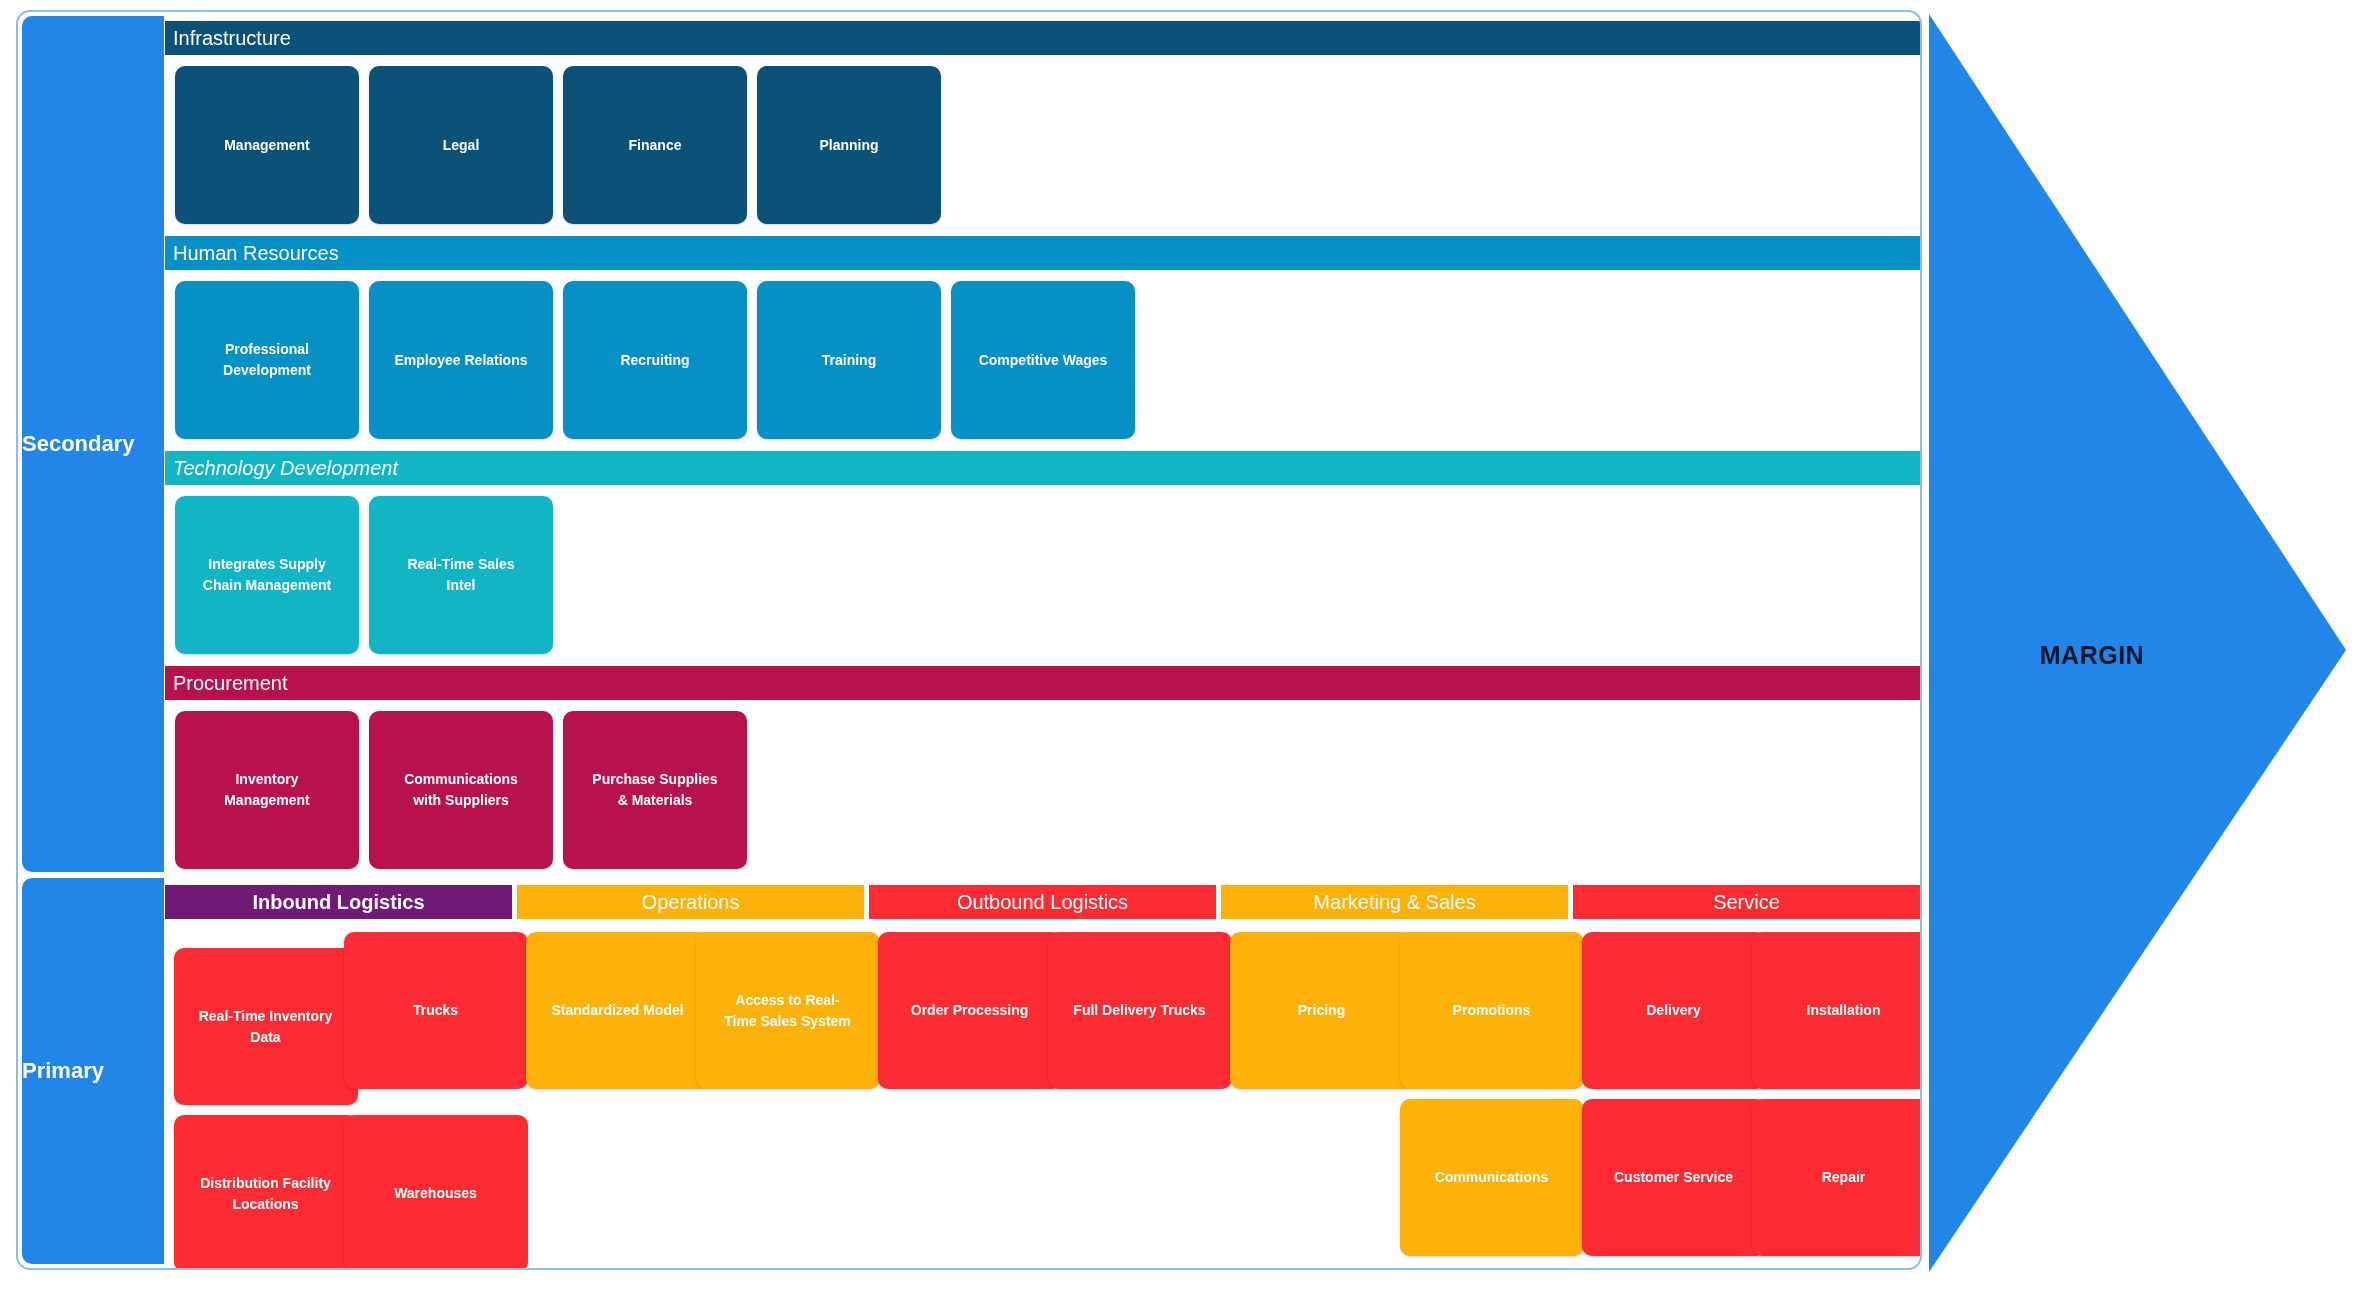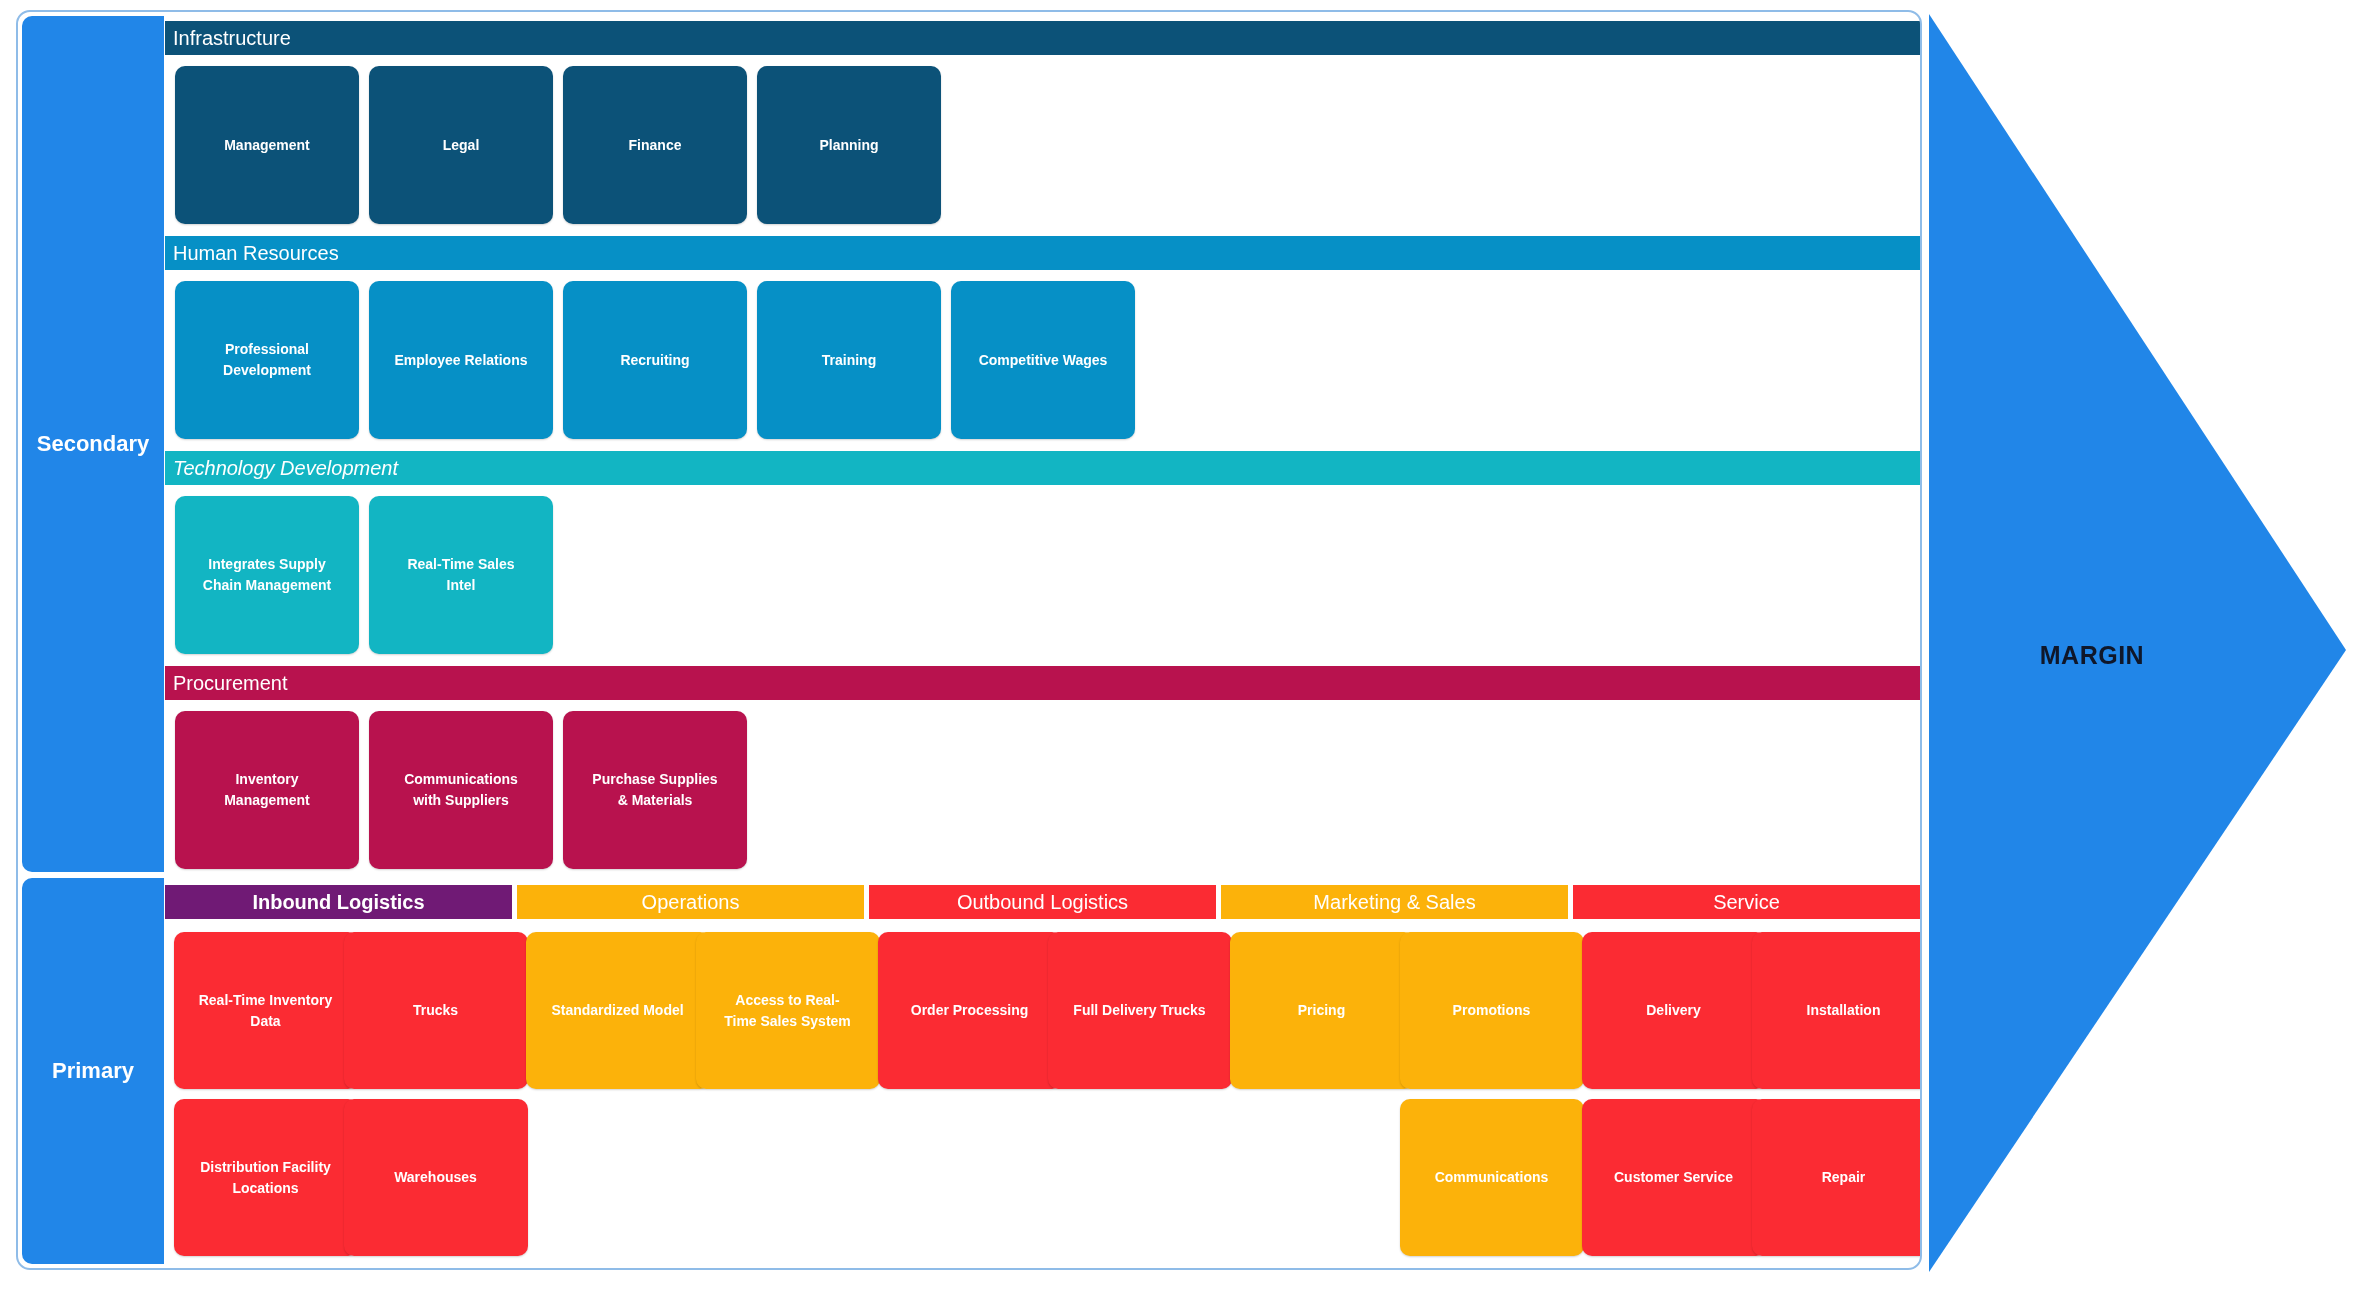--- a/index.html
+++ b/index.html
@@ -12,21 +12,21 @@
     position:absolute;left:16px;top:10px;width:1906px;height:1260px;
     border:2px solid #8FBCE8;border-radius:14px;background:#ffffff;overflow:hidden;
     box-sizing:border-box;
   }
   
   .sidebar{
     position:absolute;left:4px;top:4px;bottom:4px;width:142px;
     display:flex;flex-direction:column;
   }
   .side-block{
-    display:flex;align-items:center;justify-content:center;
+    display:flex;align-items:center;justify-content:flex-start;
     border-radius:10px 0 0 10px;
     color:#ffffff;font-weight:bold;font-size:22px;
   }
   .side-block.secondary{height:856px;}
   .side-block.primary{flex:1;margin-top:6px;}
   
   .content{
     position:absolute;left:147px;top:0;right:0;bottom:0;
     padding-top:9px;box-sizing:border-box;
   }
@@ -156,21 +156,21 @@
         </div>
       </section>
 
       <div class="primary-band">
 
         <div class="pcol">
           <header class="p-header" style="background-color: #701a75; font-weight: bold;">
             <span>Inbound Logistics</span>
           </header>
           <div class="p-grid">
-            <div class="card p-card" style="background-color: rgb(251, 43, 51);">
+            <div class="card p-card" style="background-color: rgb(251, 43, 51); margin-top: 16px;">
               <span>Real-Time Inventory Data</span>
             </div>
             <div class="card p-card" style="background-color: rgb(251, 43, 51);">
               <span>Trucks</span>
             </div>
             <div class="card p-card" style="background-color: rgb(251, 43, 51);">
               <span>Distribution Facility Locations</span>
             </div>
             <div class="card p-card" style="background-color: rgb(251, 43, 51);">
               <span>Warehouses</span>

